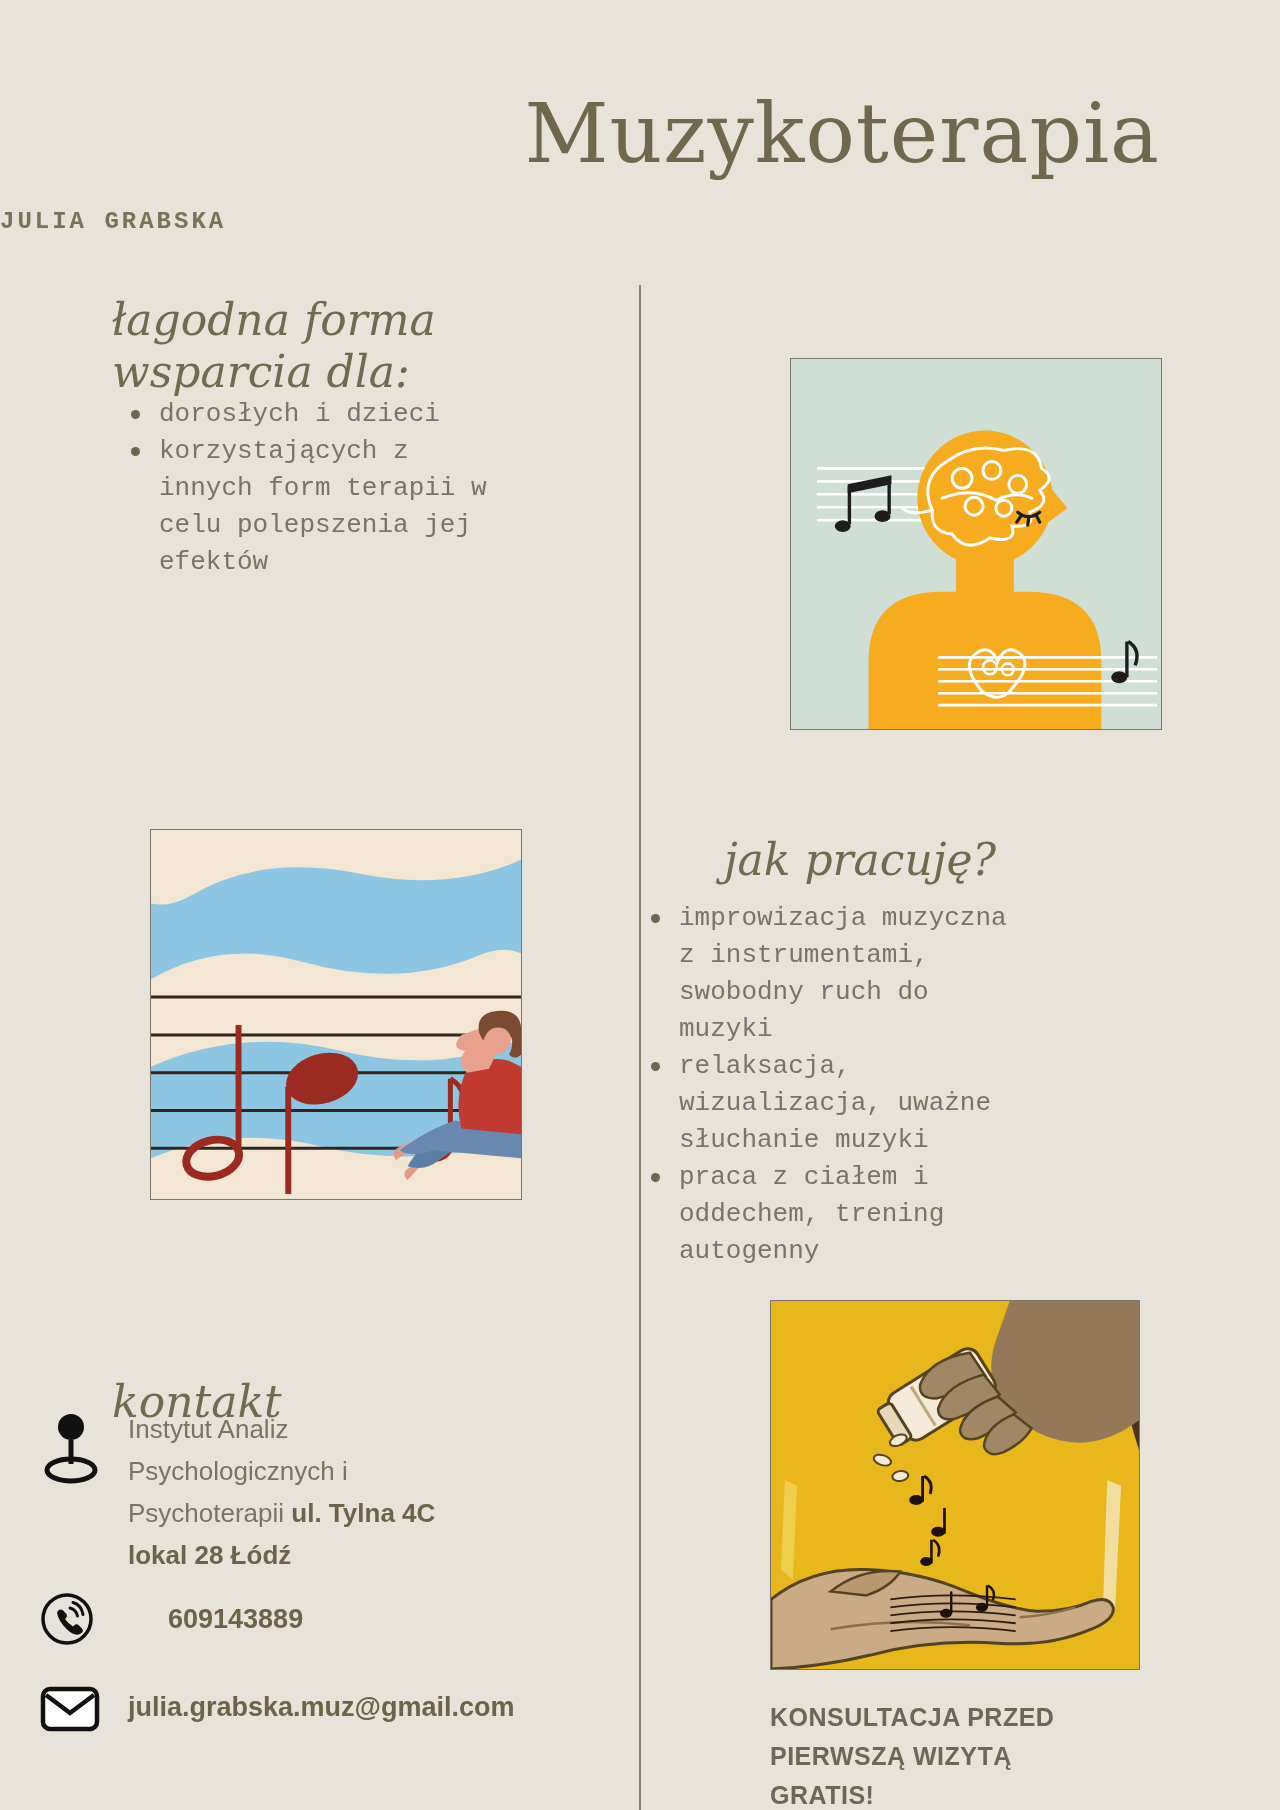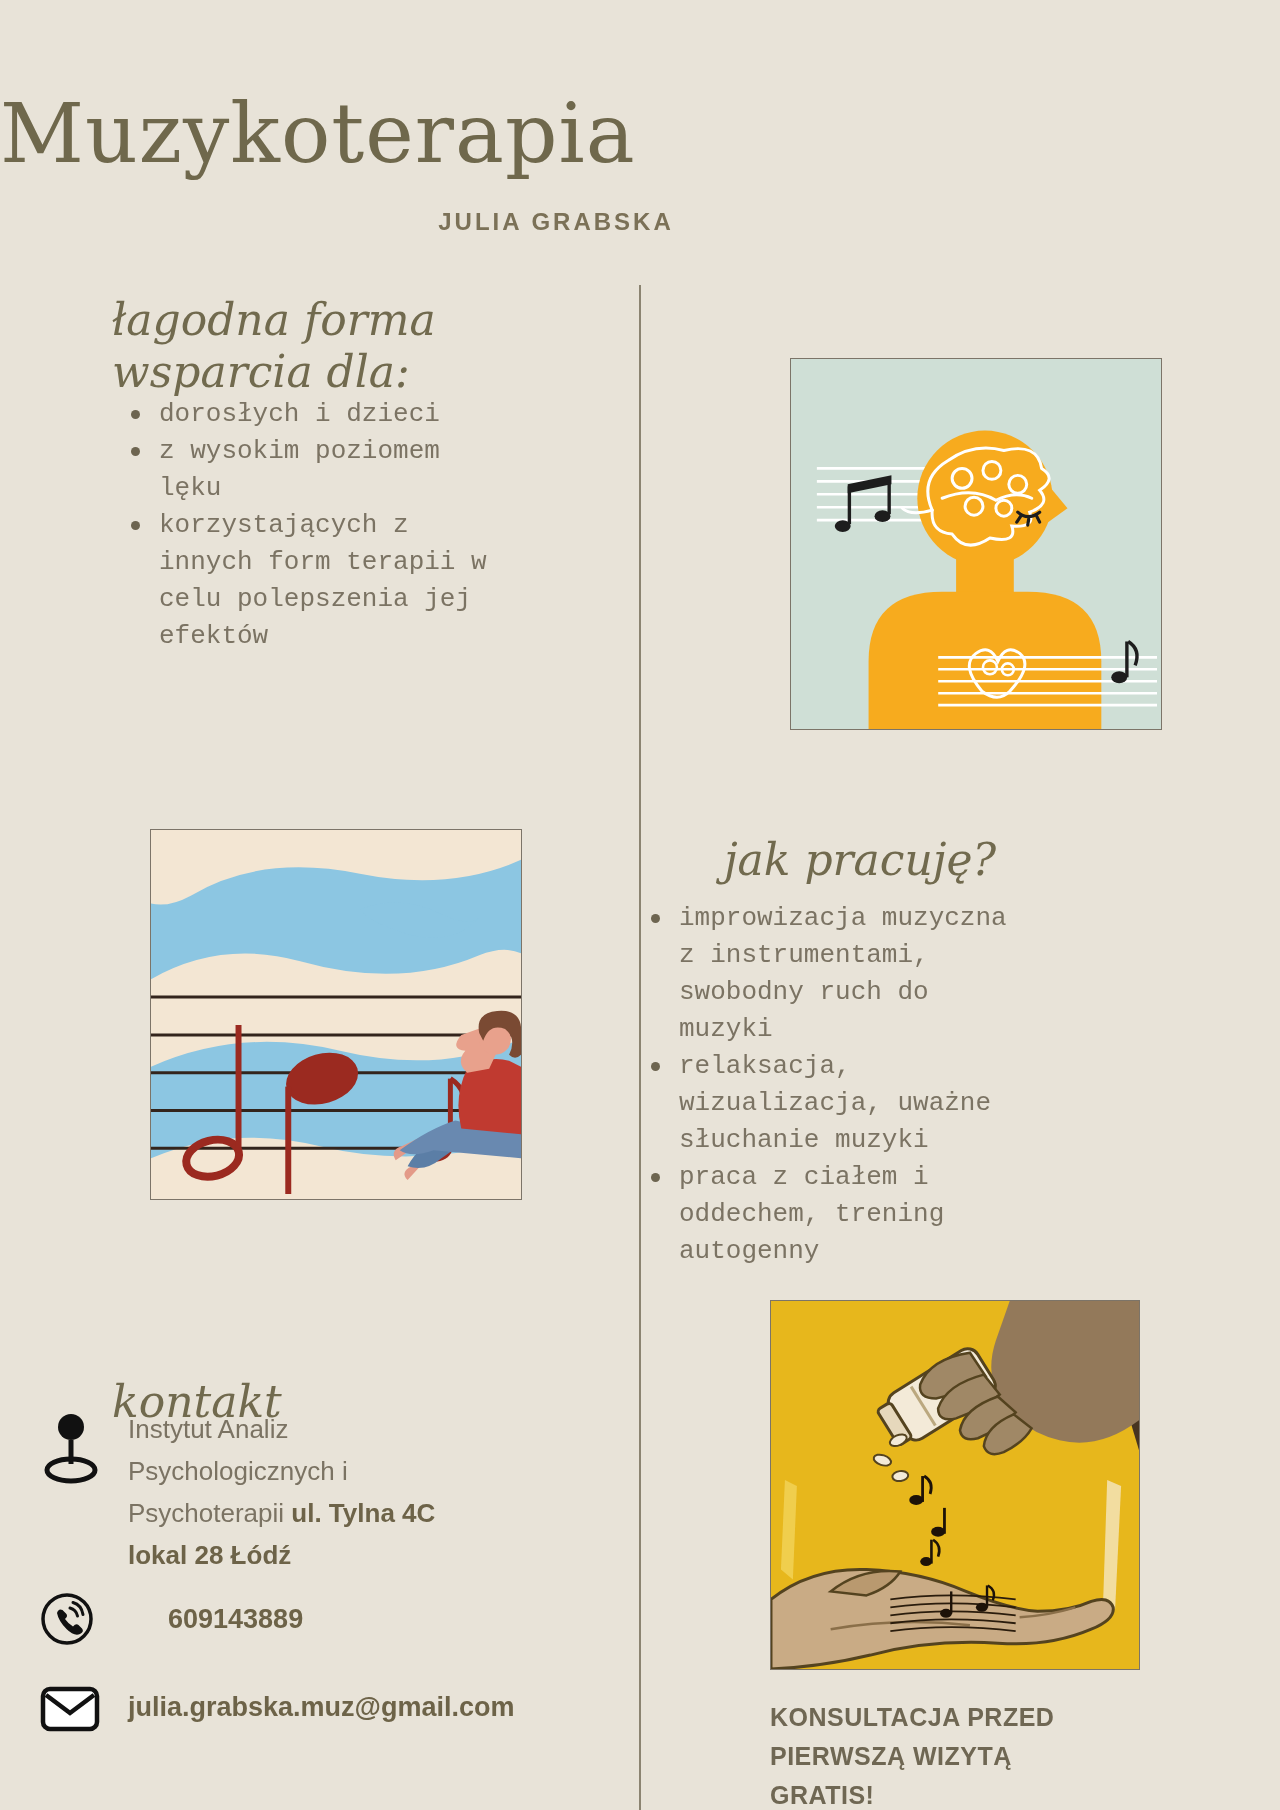--- a/index.html
+++ b/index.html
@@ -4,27 +4,27 @@
 <style>
   html,body{margin:0;padding:0;}
   body{
     width:1280px;height:1810px;position:relative;overflow:hidden;
     background:#e8e3d8;
     font-family:"Liberation Sans",sans-serif;
   }
   .abs{position:absolute;}
   
   .title{
-    left:0;top:86px;width:1112px;text-align:left;
+    left:0;top:86px;width:1112px;text-align:right;
     font-family:"DejaVu Serif",serif;font-size:82px;font-weight:400;
-    color:#6f684c;letter-spacing:1px;
+    color:#6f684c;letter-spacing:1px;padding-left:48px;
   }
   .subtitle{
-    left:0;top:208px;width:1112px;text-align:center;
-    font-size:24px;font-weight:bold;letter-spacing:3px;color:#7b7157;
+    left:0;top:208px;width:1112px;
+    font-size:24px;font-weight:bold;letter-spacing:3px;color:#7b7157;font-family:Liberation Mono, monospace;
   }
   
   .divider{left:639px;top:285px;width:2px;height:1525px;background:#8b8471;}
   
   .script-head{
     font-family:"DejaVu Serif",serif;font-style:italic;font-weight:400;
     color:#716a4e;font-size:44px;line-height:52px;margin-top:48px;
   }
   .left-head{left:112px;top:246px;width:440px;}
   .right-head{left:650px;top:786px;width:420px;text-align:center;}
@@ -70,21 +70,20 @@
 
 <div class="abs title">Muzykoterapia</div>
 <div class="abs subtitle">JULIA GRABSKA</div>
 
 <div class="abs divider"></div>
 
 <div class="abs script-head left-head">łagodna forma wsparcia dla:</div>
 
 <ul class="abs bullets left-bullets">
   <li>dorosłych i dzieci</li>
-  <li>z wysokim poziomem lęku</li>
   <li>korzystających z innych form terapii w celu polepszenia jej efektów</li>
 </ul>
 
 <div class="abs illus illus-sky">
   <svg viewBox="0 0 372 371" preserveAspectRatio="none" aria-hidden="true">
     <rect width="372" height="371" fill="#8cc6e2"></rect>
     <path d="M0,0 L372,0 L372,30 Q300,62 210,44 Q110,24 40,66 Q18,78 0,74 Z" fill="#f3e6d3"></path>
     <path d="M0,150 Q70,110 150,132 Q250,160 330,126 Q355,116 372,124 L372,210 Q290,246 190,222 Q90,198 0,238 Z" fill="#f3e6d3"></path>
     <path d="M0,330 Q80,296 170,318 Q270,342 372,310 L372,371 L0,371 Z" fill="#f3e6d3"></path>
     <path d="M210,80 Q250,64 290,84 Q320,98 330,88 Q300,120 250,102 Q220,92 210,80 Z" fill="#8cc6e2" opacity="0.7"></path>

